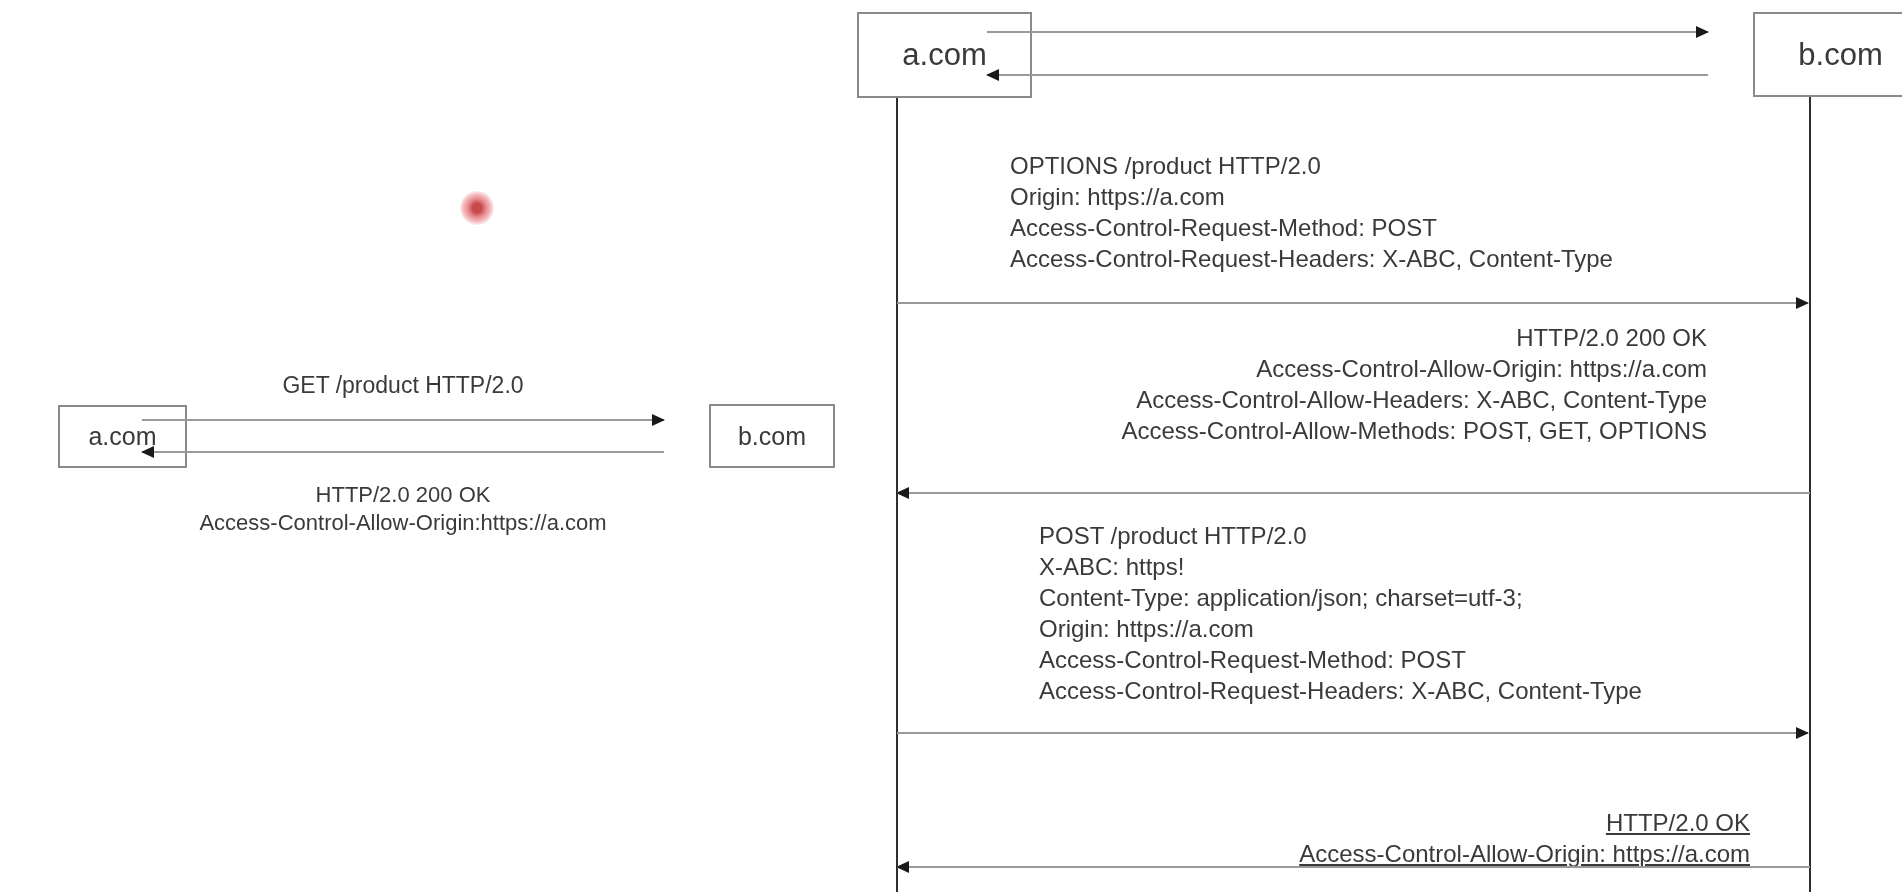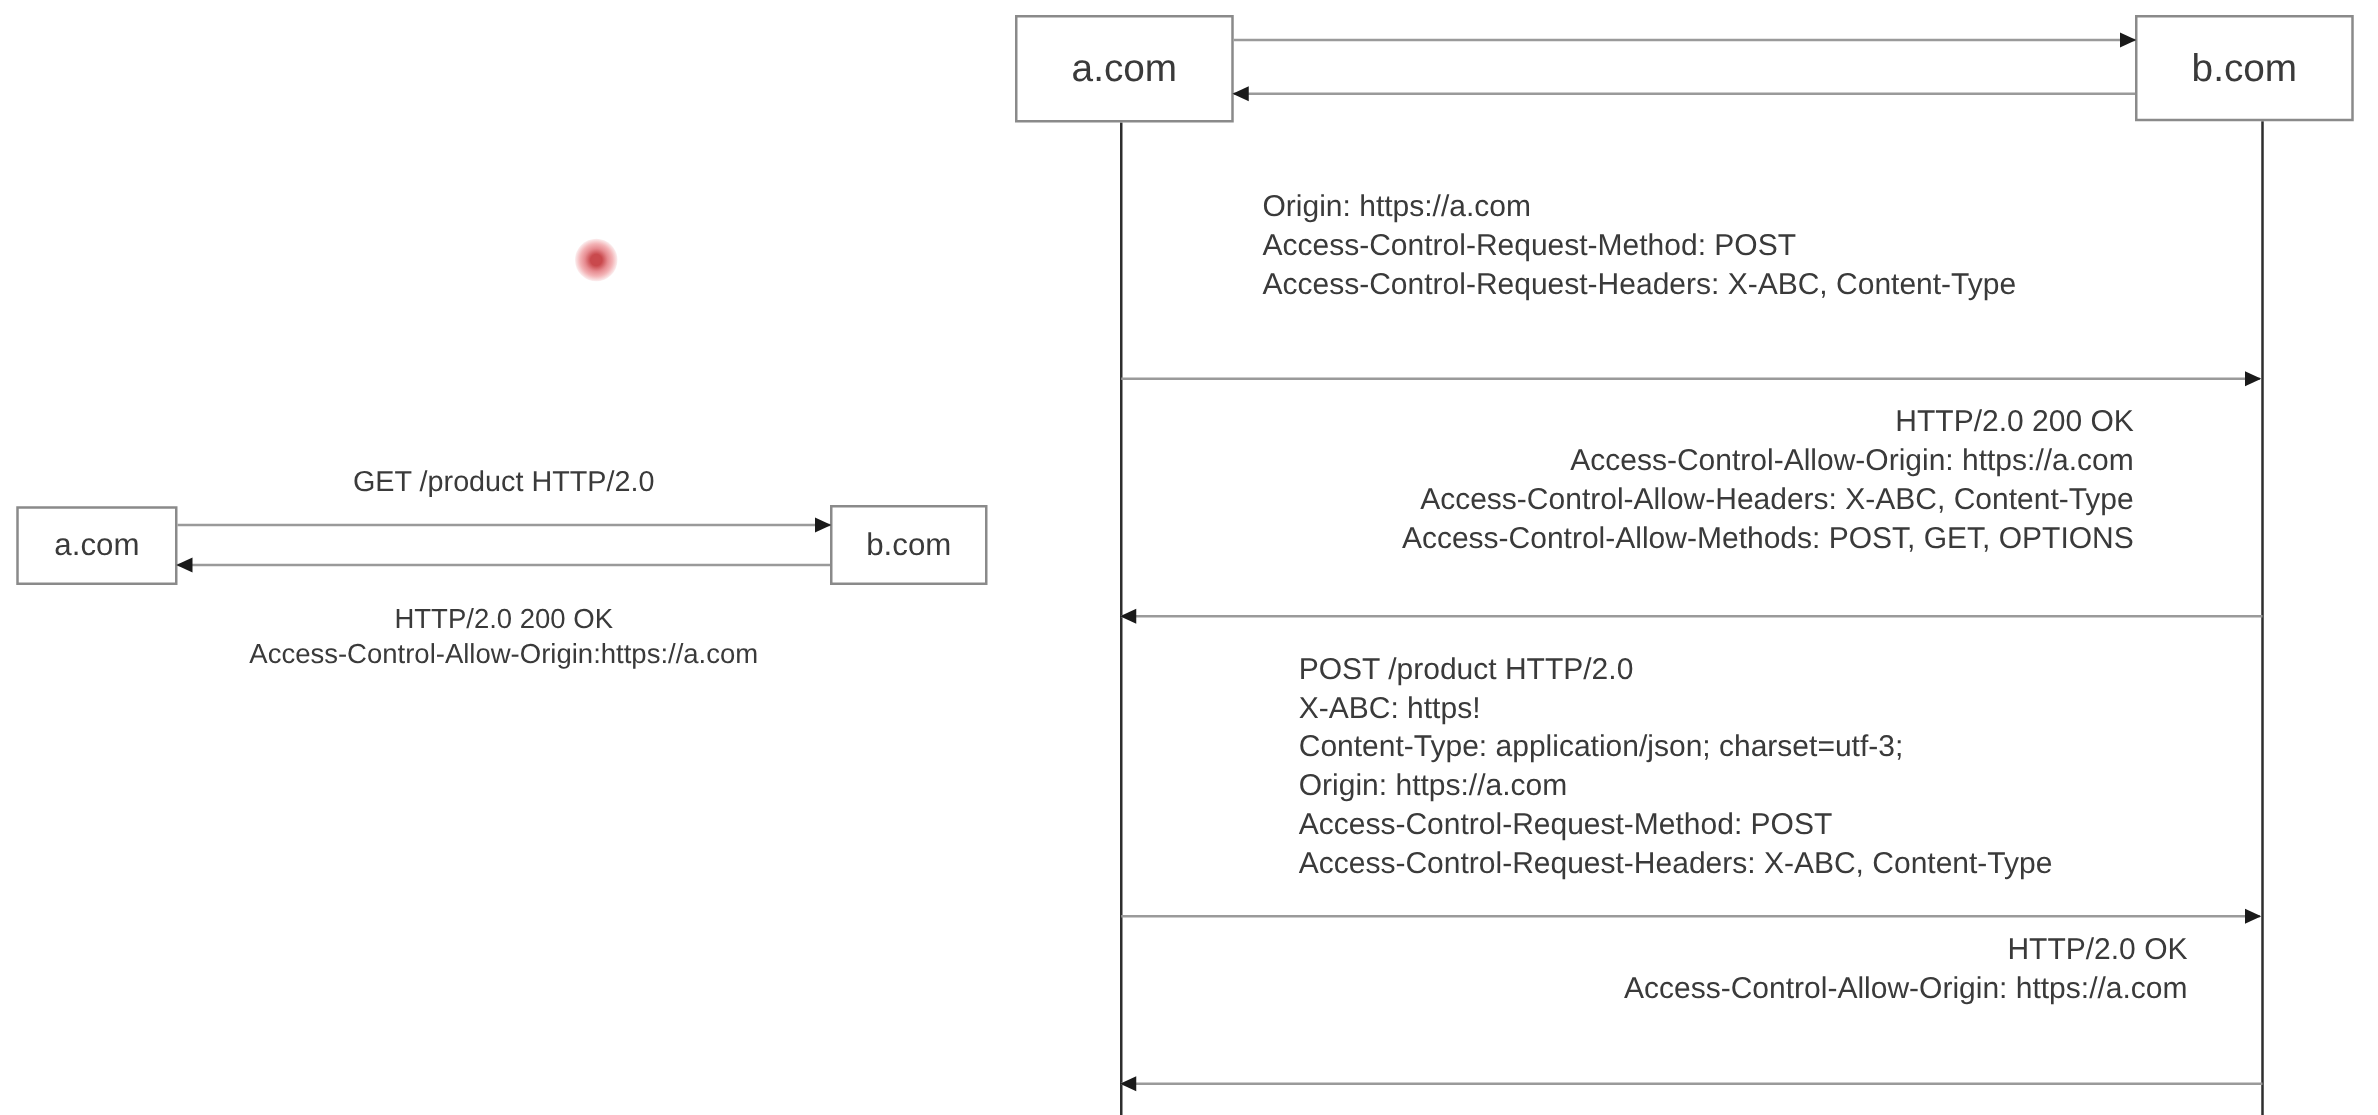--- a/index.html
+++ b/index.html
@@ -9,21 +9,21 @@
   }
   *{margin:0;padding:0;box-sizing:border-box;}
   html,body{background:#fff;}
   .canvas{
     position:relative; width:1902px; height:892px; overflow:hidden;
     background:var(--background);
     font-family:"Liberation Sans", sans-serif; color:var(--text);
   }
   .box{
     position:absolute; background:#fff; border:2px solid var(--box-border);
-    display:flex; align-items:center; justify-content:center;
+    display:flex; align-items:center; justify-content:center;margin-left:45px;
   }
   .box-lg{font-size:31px;}
   .box-sm{font-size:25px;}
   .lifeline{position:absolute; width:2px; background:var(--lifeline);}
   .arrow{position:absolute; height:2px; background:var(--arrow-line);}
   .head{position:absolute; width:0; height:0; top:-5px;
         border-top:6px solid transparent; border-bottom:6px solid transparent;}
   .head-r{right:-1px; border-left:13px solid var(--arrow-head);}
   .head-l{left:-1px;  border-right:13px solid var(--arrow-head);}
   .msg{position:absolute; font-size:24px; line-height:31px; white-space:nowrap;}
@@ -76,20 +76,21 @@
   </div>
 
   <div class="arrow" style="left:987px; top:31px; width:721px;">
     <span class="head head-r"></span>
   </div>
   <div class="arrow" style="left:987px; top:74px; width:721px;">
     <span class="head head-l"></span>
   </div>
 
   <div class="msg" style="left:1010px; top:150px;">
+    <div>OPTIONS /product HTTP/2.0</div>
     <div>Origin: https://a.com</div>
     <div>Access-Control-Request-Method: POST</div>
     <div>Access-Control-Request-Headers: X-ABC, Content-Type</div>
   </div>
   <div class="arrow" style="left:897px; top:302px; width:911px;">
     <span class="head head-r"></span>
   </div>
 
   <div class="msg align-right" style="left:1007px; top:322px; width:700px;">
     <div>HTTP/2.0 200 OK</div>
@@ -106,21 +107,21 @@
     <div>X-ABC: https!</div>
     <div>Content-Type: application/json; charset=utf-3;</div>
     <div>Origin: https://a.com</div>
     <div>Access-Control-Request-Method: POST</div>
     <div>Access-Control-Request-Headers: X-ABC, Content-Type</div>
   </div>
   <div class="arrow" style="left:897px; top:732px; width:911px;">
     <span class="head head-r"></span>
   </div>
 
-  <div class="msg align-right" style="left:1050px; top:744px; width:700px;">
+  <div class="msg align-right" style="left:1050px; top:807px; width:700px;text-decoration:underline;">
     <div>HTTP/2.0 OK</div>
     <div>Access-Control-Allow-Origin: https://a.com</div>
   </div>
   <div class="arrow" style="left:897px; top:866px; width:913px;">
     <span class="head head-l"></span>
   </div>
 
 </div>
 
 </body></html>

